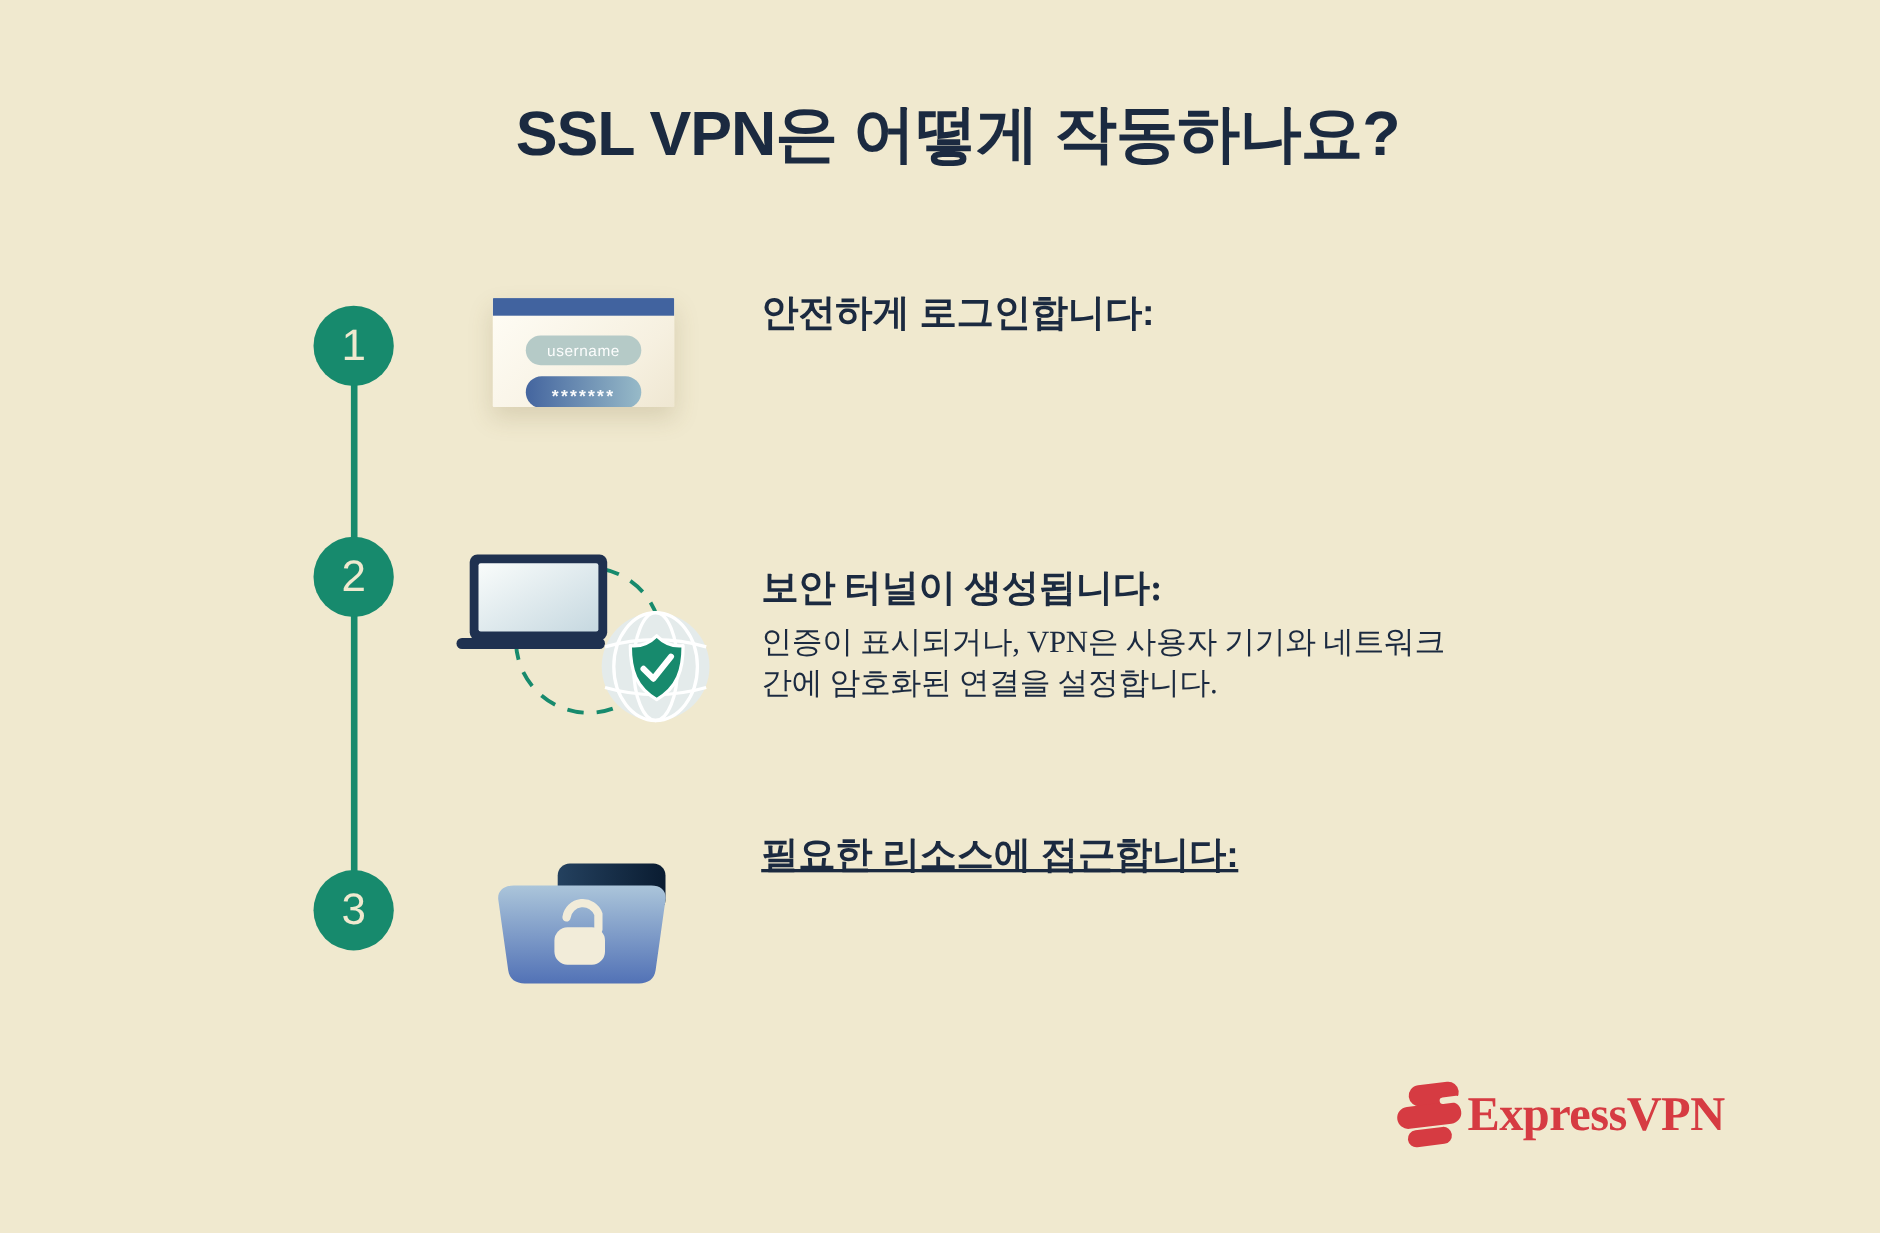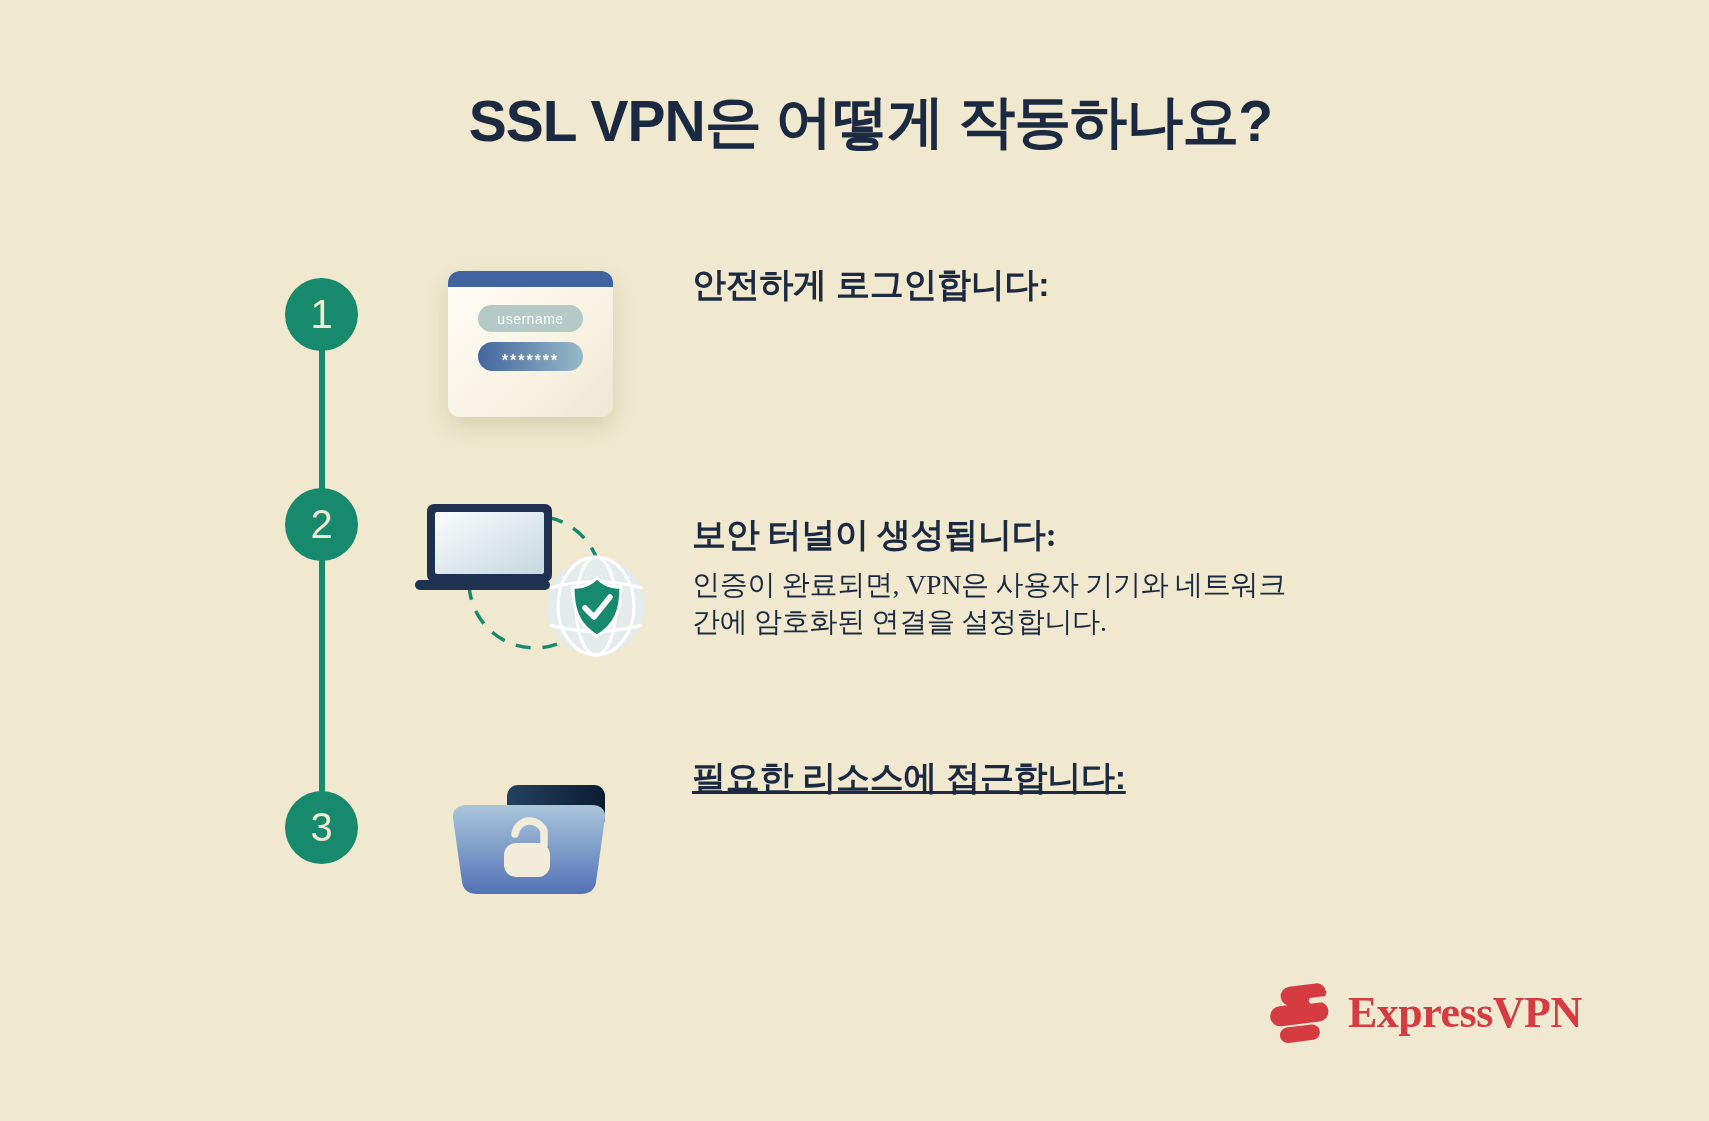--- a/index.html
+++ b/index.html
@@ -80,22 +80,22 @@
     white-space: pre-line;
     color: #1b2a40;
   }
 
   
   .login-card {
     position: absolute;
     left: 448px;
     top: 271px;
     width: 165px;
-    height: 146px;
-    border-radius: 12px;
+    height: 99px;
+    border-radius: 1px;
     background: linear-gradient(135deg, #fffdf6 0%, #f6f0e0 70%, #efe7d2 100%);
     box-shadow: 0 10px 22px rgba(110, 92, 50, 0.18);
     overflow: hidden;
   }
   .login-card .card-header {
     width: 100%;
     height: 16px;
     background: #41639f;
   }
   .pill {
@@ -130,21 +130,21 @@
   .tunnel-svg { position: absolute; left: 395px; top: 468px; }
   .folder-svg { position: absolute; left: 452px; top: 783px; }
 
   
   .brand {
     position: absolute;
     left: 1268px;
     top: 979px;
     display: flex;
     align-items: center;
-    gap: 16px;
+    gap: 2px;
     text-align: center;
   }
   .brand-word {
     font-family: "Liberation Serif", "DejaVu Serif", serif;
     font-size: 44px;
     font-weight: 700;
     letter-spacing: -0.5px;
     color: #d63b42;
   }
 </style>
@@ -221,21 +221,21 @@
       <path d="M 63 51 A 15 15 0 0 1 92 48 L 92 62" fill="none" stroke="#f2ecd9" stroke-width="7.5" stroke-linecap="round"></path>
       <rect x="52" y="60" width="46" height="34" rx="12" fill="#f2ecd9"></rect>
     </g>
   </svg>
 
   <div class="step-text t1">
     <h2>안전하게 로그인합니다:</h2>
   </div>
   <div class="step-text t2">
     <h2>보안 터널이 생성됩니다:</h2>
-    <p>인증이 완료되면, VPN은 사용자 기기와 네트워크
+    <p>인증이 표시되거나, VPN은 사용자 기기와 네트워크
 간에 암호화된 연결을 설정합니다.</p>
   </div>
   <div class="step-text t3">
     <h2>필요한 리소스에 접근합니다:</h2>
   </div>
 
   <div class="brand">
     <svg width="64" height="66" viewBox="0 0 70 70">
       <g transform="rotate(-7 35 35)">
         <rect x="16" y="6" width="50" height="21" rx="10.5" fill="#d63b42"></rect>

